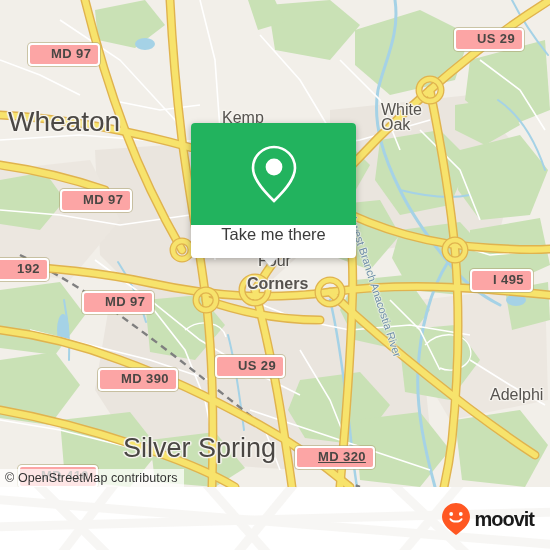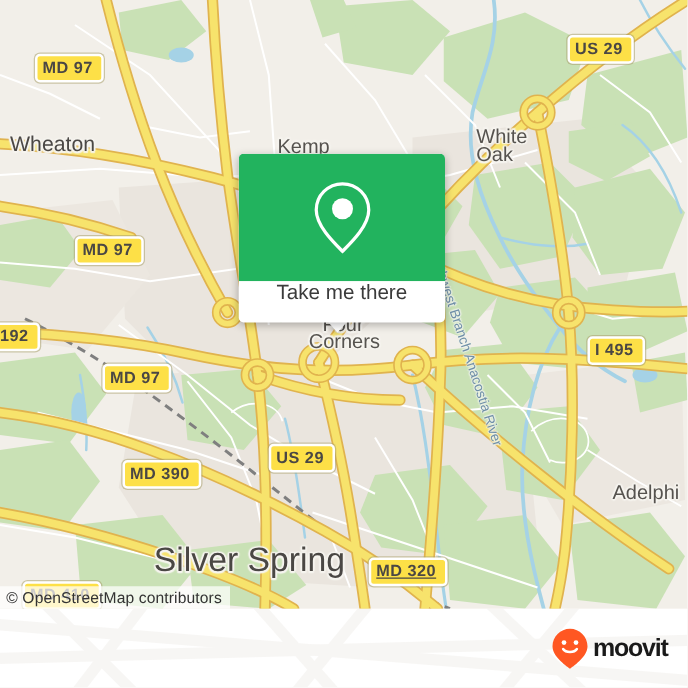--- a/index.html
+++ b/index.html
@@ -74,37 +74,37 @@
   
   .lbl{
     position:absolute;white-space:nowrap;
     color:#5a5754;
     text-shadow:
       1.4px 0 1px #f6f4ef,-1.4px 0 1px #f6f4ef,
       0 1.4px 1px #f6f4ef,0 -1.4px 1px #f6f4ef,
       1px 1px 1px #f6f4ef,-1px -1px 1px #f6f4ef,
       1px -1px 1px #f6f4ef,-1px 1px 1px #f6f4ef;
   }
-  .lbl-city{font-size:17px;color:#4b4845;}
+  .lbl-city{font-size:28px;color:#4b4845;}
   .lbl-city-lg{font-size:27px;color:#4a4744;}
   .lbl-town{font-size:16px;color:#56534f;}
   .lbl-river{
     font-size:11px;color:#6f8fa8;font-style:normal;
     text-shadow:1px 0 1px #eef2ea,-1px 0 1px #eef2ea,0 1px 1px #eef2ea,0 -1px 1px #eef2ea;
   }
 
   
   .shield{
     position:absolute;
-    background:#fde047;
+    background:#fca5a5;
     border:2px solid #ffffff;
     border-radius:4px;
     color:#4a4744;
     font-size:13px;font-weight:bold;
-    padding:1px 7px 2px 4px;
+    padding:1px 7px 2px 21px;
     letter-spacing:.4px;
     box-shadow:0 0 0 1px rgba(170,160,110,.55);
     white-space:nowrap;
     line-height:1.25;
   }
 </style>
 </head>
 <body>
 
 <div class="screen">
@@ -255,21 +255,21 @@
       </g>
     </svg>
 
     <div class="lbl lbl-river" style="left:352px;top:196px;transform:rotate(72deg);transform-origin:left top;">Northwest Branch Anacostia River</div>
 
     <div class="lbl lbl-city" style="left:8px;top:106px;">Wheaton</div>
     <div class="lbl lbl-town" style="left:222px;top:109px;">Kemp</div>
     <div class="lbl lbl-town" style="left:381px;top:101px;">White</div>
     <div class="lbl lbl-town" style="left:381px;top:116px;">Oak</div>
     <div class="lbl lbl-town" style="left:258px;top:252px;">Four</div>
-    <div class="lbl lbl-town" style="left:247px;top:265px;">Corners</div>
+    <div class="lbl lbl-town" style="left:247px;top:275px;font-weight:bold;">Corners</div>
     <div class="lbl lbl-city-lg" style="left:123px;top:433px;">Silver Spring</div>
     <div class="lbl lbl-town" style="left:490px;top:386px;">Adelphi</div>
 
     <div class="shield" style="left:28px;top:43px;">MD 97</div>
     <div class="shield" style="left:60px;top:189px;">MD 97</div>
     <div class="shield" style="left:-6px;top:258px;">192</div>
     <div class="shield" style="left:82px;top:291px;">MD 97</div>
     <div class="shield" style="left:98px;top:368px;">MD 390</div>
     <div class="shield" style="left:18px;top:465px;">MD 410</div>
     <div class="shield" style="left:215px;top:355px;">US 29</div>

